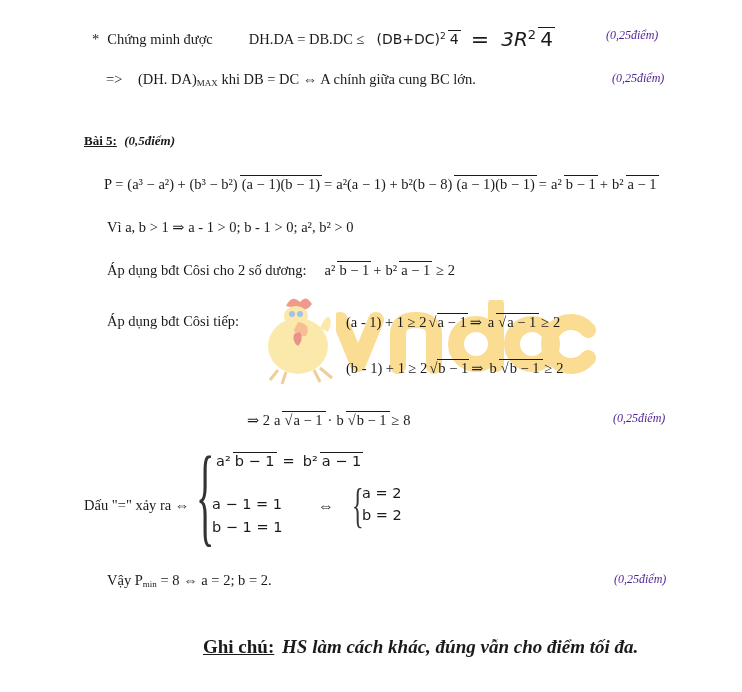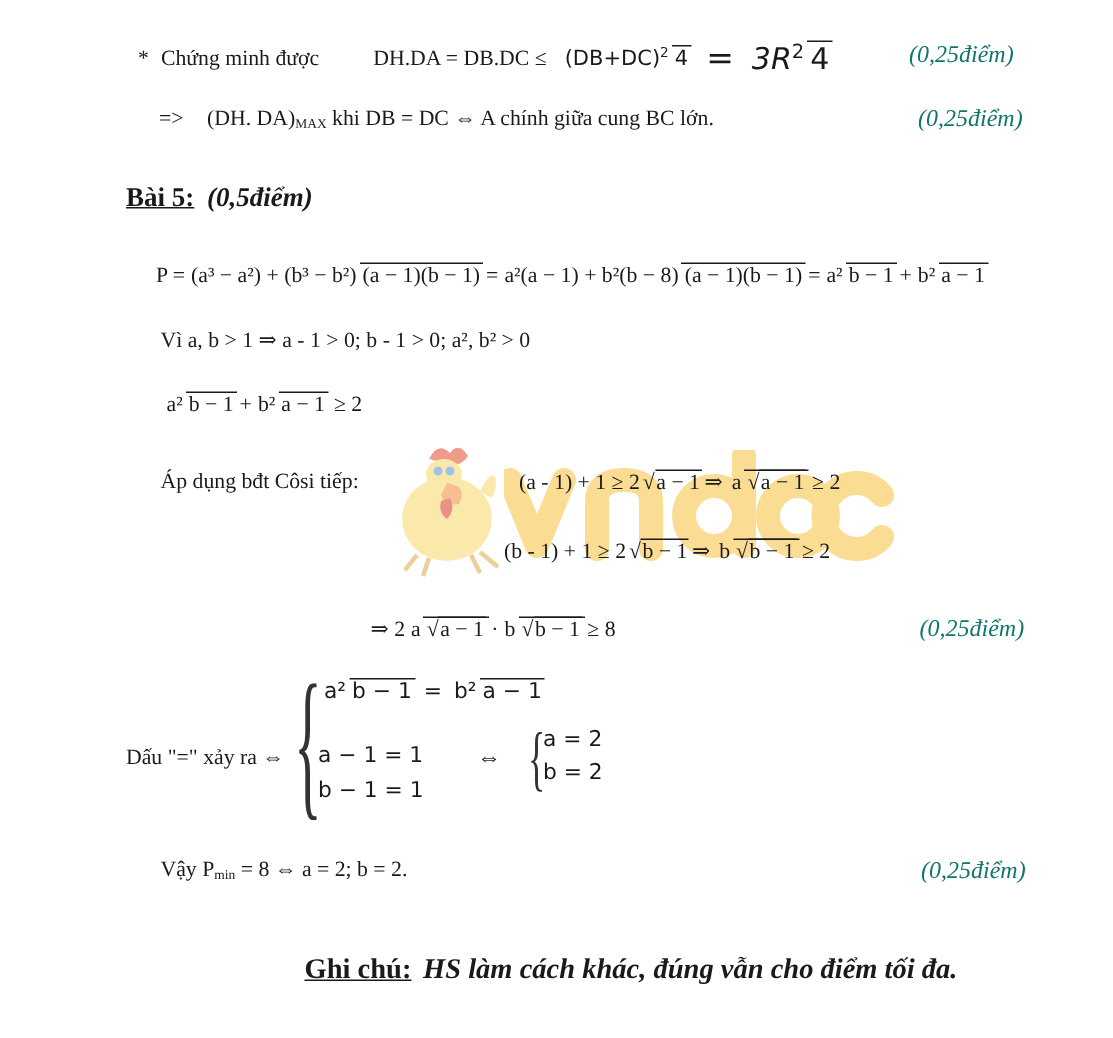--- a/index.html
+++ b/index.html
@@ -13,21 +13,21 @@
   .b { font-weight:bold; }
   .u { text-decoration:underline; }
   .frac { display:inline-flex; align-items:center; vertical-align:middle; margin:0 2px; }
   .frac .num { padding:0 2px; line-height:1.15; }
   .frac .den { padding:0 2px; line-height:1.15; border-top:1px solid #1a1a1a; }
   .sans { font-family:"DejaVu Sans", "Liberation Sans", sans-serif; }
   .sqrt { display:inline-block; }
   .sqrt .rad { border-top:1px solid #1a1a1a; padding:0 1px; }
   sup { font-size:0.65em; vertical-align:0.55em; line-height:0; }
   sub { font-size:0.62em; vertical-align:-0.25em; line-height:0; }
-  .score { font-style:italic; font-size:16px; color:#0f766e; }
+  .score { font-style:italic; font-size:12px; color:#4c1d95; }
   .brace { font-size:110px; line-height:1; transform:scaleX(0.35); transform-origin:left center; font-weight:100; color:#333; }
   .brace-small { font-size:48px; line-height:1; transform:scaleX(0.5); transform-origin:left center; font-weight:100; color:#333; }
   .sys-line { position:absolute; white-space:nowrap; font-family:"DejaVu Sans", "Liberation Sans", sans-serif; font-size:14.5px; }
   
   .wm { position:absolute; pointer-events:none; }
 </style>
 </head>
 <body>
 
 <div class="wm" style="left:258px; top:288px; width:330px; height:100px;">
@@ -68,21 +68,21 @@
 </div>
 <div class="abs score" style="left:606px; top:28px;">(0,25điểm)</div>
 
 <div class="abs" style="left:106px; top:71px;">
   <span style="margin-right:12px;">=&gt;</span>
   <span>(DH. DA)</span><sub>MAX</sub>
   <span>khi DB = DC ⇔ A chính giữa cung BC lớn.</span>
 </div>
 <div class="abs score" style="left:612px; top:71px;">(0,25điểm)</div>
 
-<div class="abs" style="left:84px; top:121px; font-size:18px;">
+<div class="abs" style="left:84px; top:133px; font-size:13px;">
   <span class="b u">Bài 5:</span>
   <span class="b it" style="margin-left:4px;">(0,5điểm)</span>
 </div>
 
 <div class="abs" style="left:104px; top:160px; height:48px; display:flex; align-items:center;">
   <span>P =</span>
   <span class="frac">
       <span class="num">(a³ − a²) + (b³ − b²)</span>
       <span class="den">(a − 1)(b − 1)</span>
     </span>
@@ -99,20 +99,21 @@
   <span>+</span>
   <span class="frac">
       <span class="num">b²</span>
       <span class="den">a − 1</span>
     </span>
 </div>
 
 <div class="abs" style="left:107px; top:219px;">Vì a, b &gt; 1 ⇒ a - 1 &gt; 0; b - 1 &gt; 0;  a²,  b² &gt; 0</div>
 
 <div class="abs" style="left:107px; top:246px; height:48px; display:flex; align-items:center;">
+  <span style="margin-right:14px;">Áp dụng bđt Côsi cho 2 số dương:</span>
   <span class="frac">
       <span class="num">a²</span>
       <span class="den">b − 1</span>
     </span>
   <span>+</span>
   <span class="frac">
       <span class="num">b²</span>
       <span class="den">a − 1</span>
     </span>
   <span style="margin:0 2px;">≥ 2</span>
@@ -123,21 +124,21 @@
   <span>(a - 1) + 1 ≥ 2</span>
   <span style="margin-left:2px;">√</span>
     <span class="sqrt"><span class="rad">a − 1</span></span>
   <span style="margin:0 2px;">⇒</span>
   <span class="frac">
       <span class="num">a</span>
       <span class="den">√<span class="sqrt"><span class="rad">a − 1</span></span></span>
     </span>
   <span>≥ 2</span>
 </div>
-<div class="abs" style="left:336px; top:346px; height:44px; display:flex; align-items:center;text-align:center;">
+<div class="abs" style="left:346px; top:346px; height:44px; display:flex; align-items:center;text-align:center;">
   <span>(b - 1) + 1 ≥ 2</span>
   <span style="margin-left:2px;">√</span>
     <span class="sqrt"><span class="rad">b − 1</span></span>
   <span style="margin:0 2px;">⇒</span>
   <span class="frac">
       <span class="num">b</span>
       <span class="den">√<span class="sqrt"><span class="rad">b − 1</span></span></span>
     </span>
   <span>≥ 2</span>
 </div>

